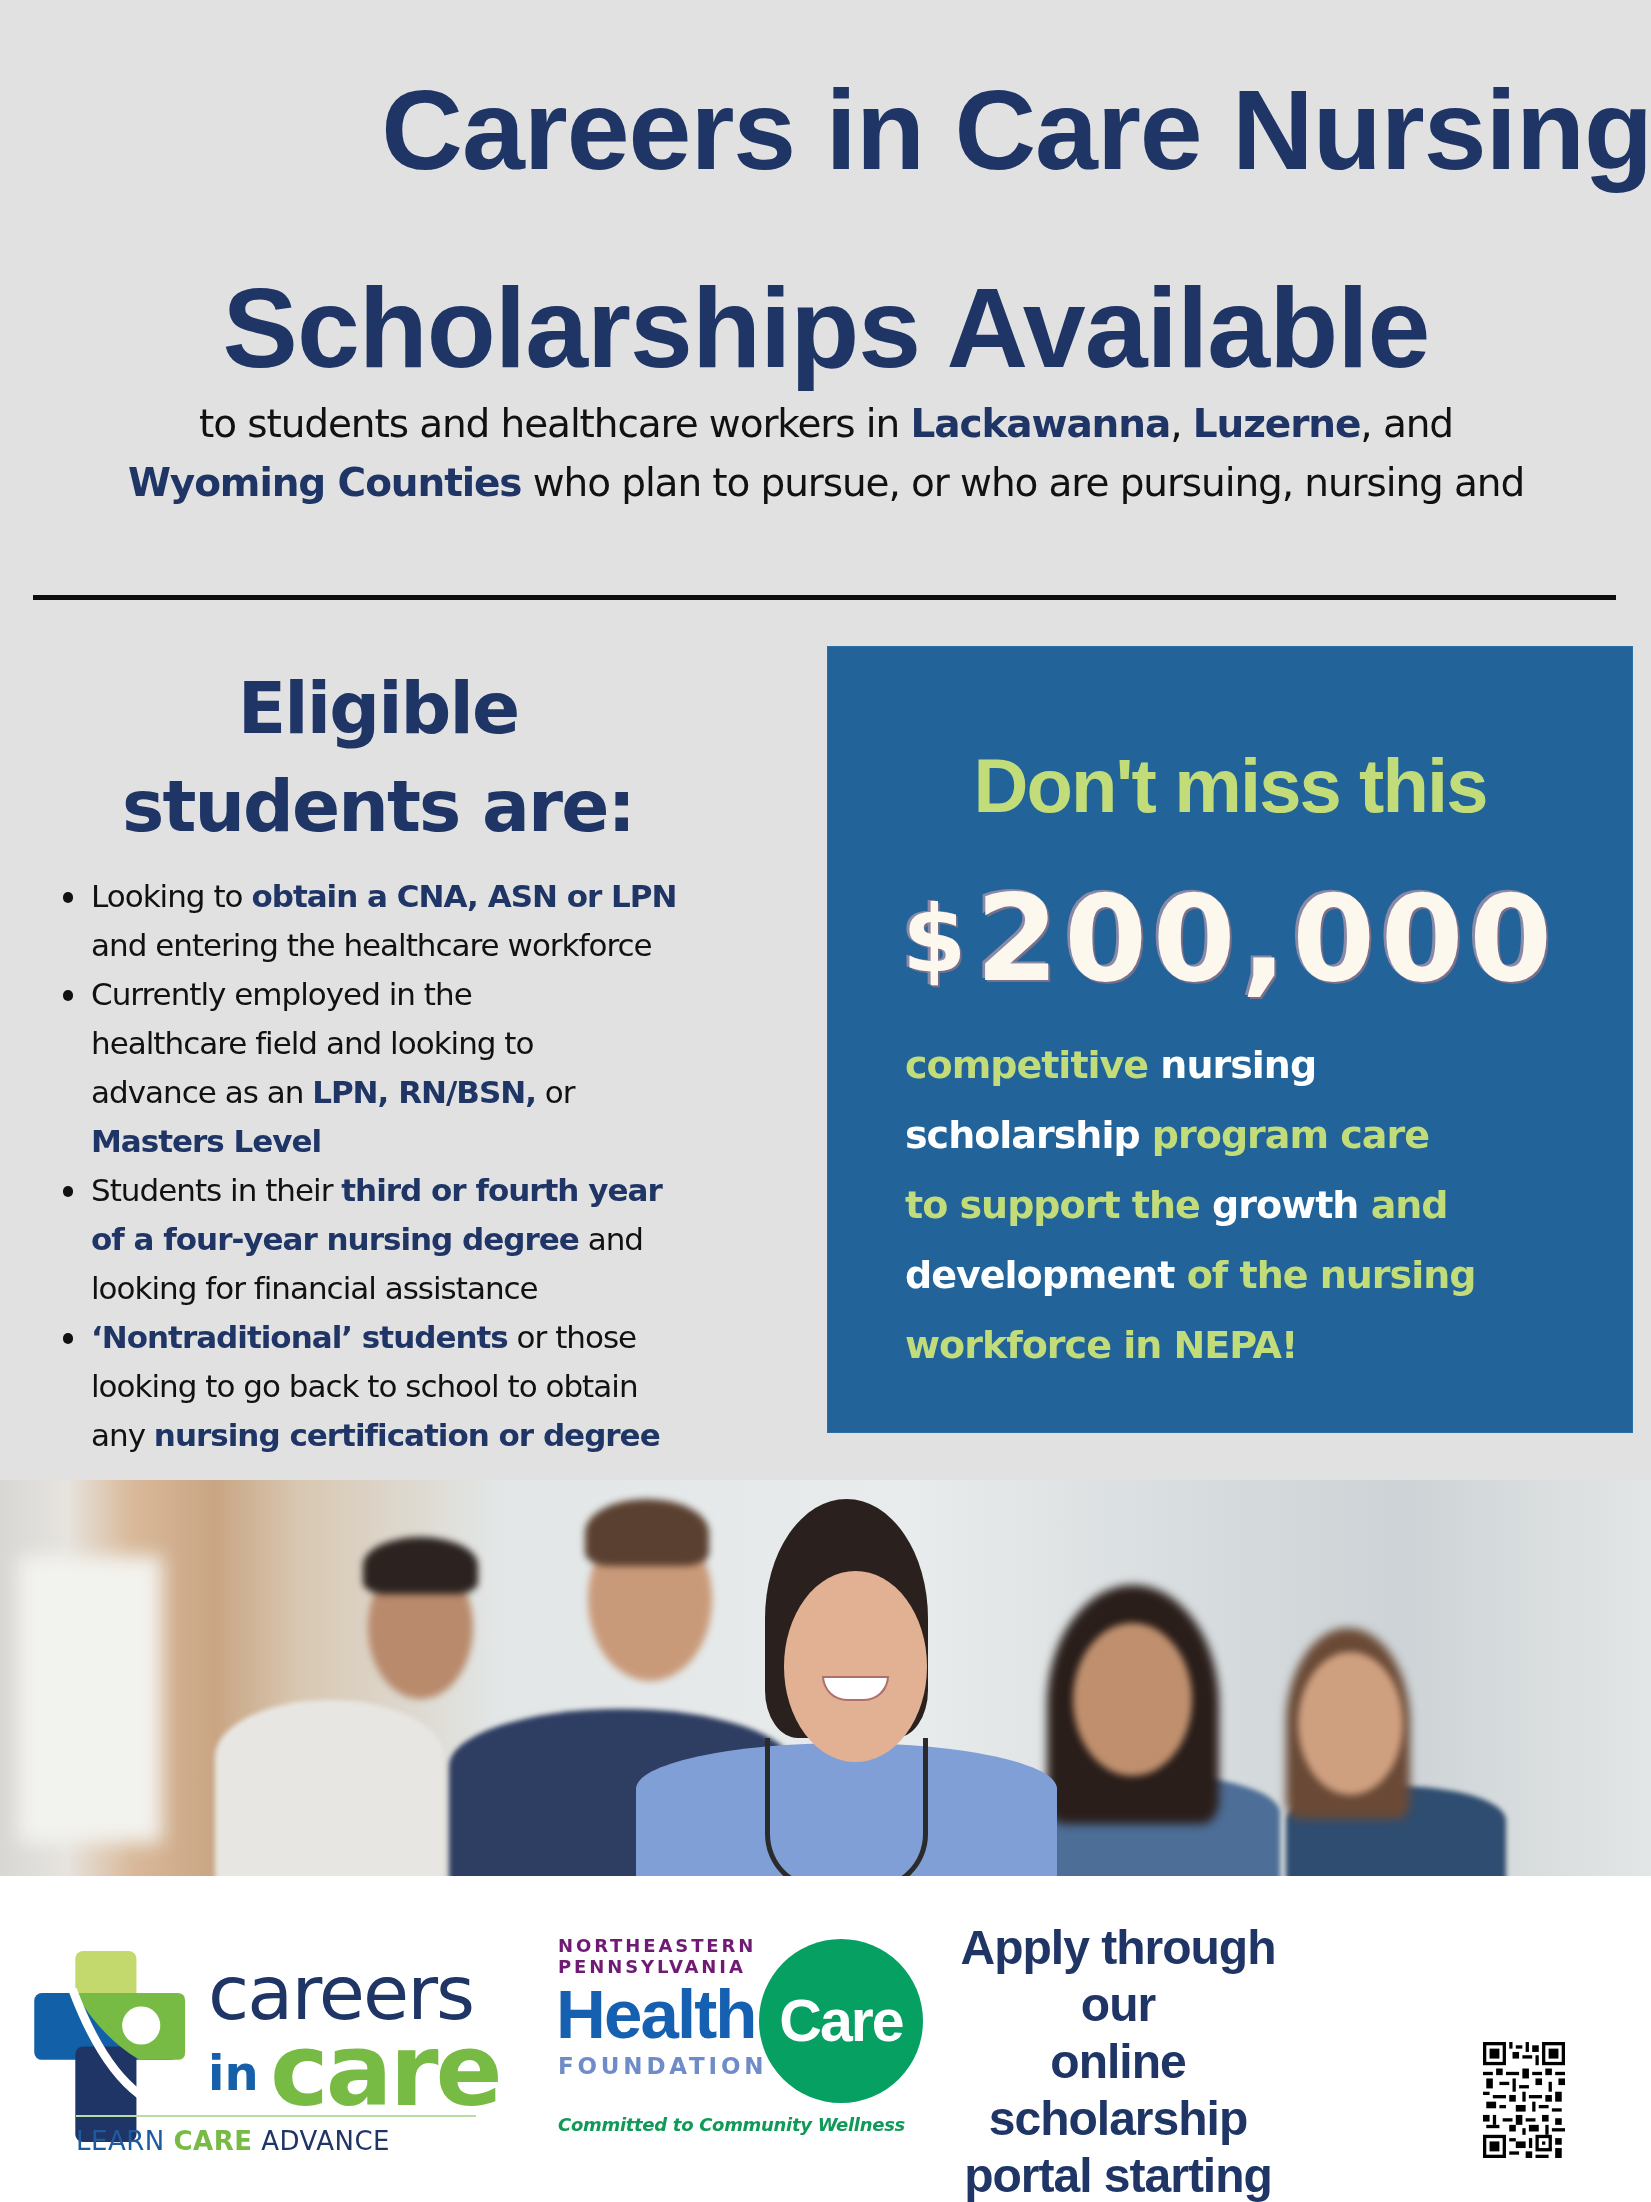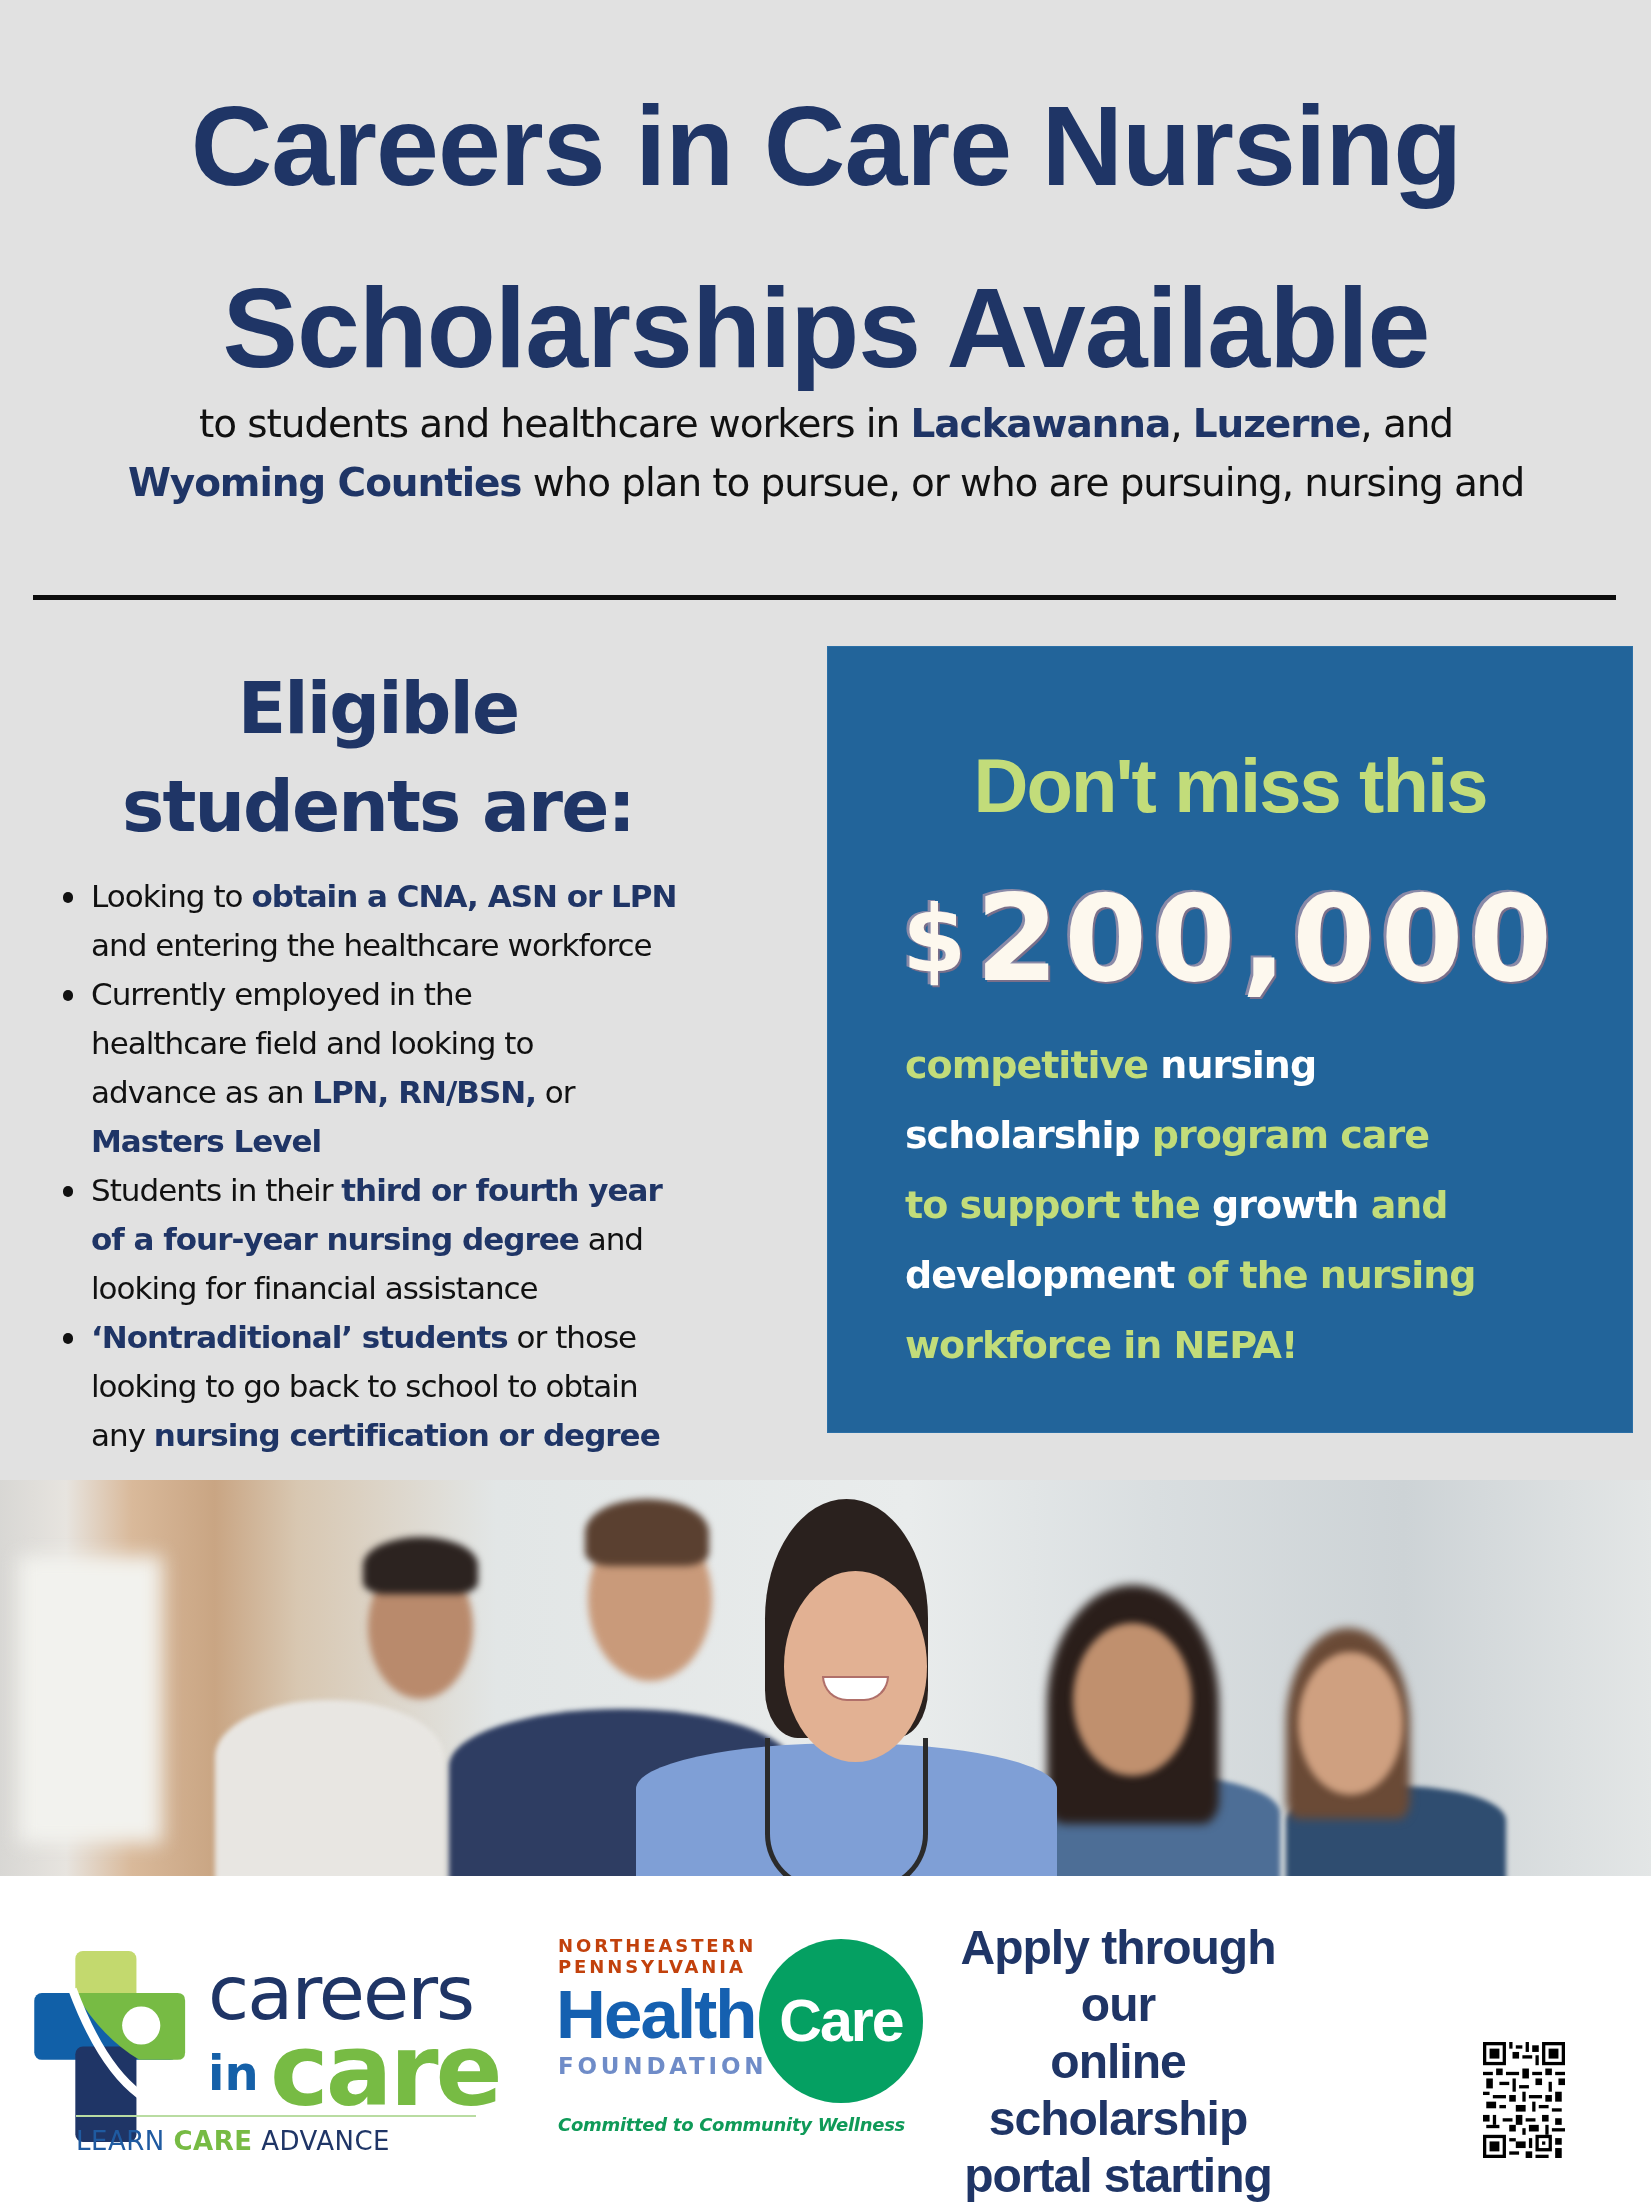--- a/index.html
+++ b/index.html
@@ -12,21 +12,21 @@
   }
   .lime { color:#c2dc7a; }
   .white { color:#ffffff; }
 
   
   .title {
     position:absolute; left:0; width:1652px; text-align:center;
     font-family:"Liberation Sans", sans-serif; font-weight:700;
     color:#1f3566; letter-spacing:-1px;
   }
-  .title.l1 { top:84px; font-size:113px; line-height:124px; }
+  .title.l1 { top:68px; font-size:113px; line-height:124px;text-align:right; }
   .title.l2 { top:266px; font-size:113px; line-height:124px; }
 
   .intro {
     position:absolute; left:19px; width:1614px; top:394px;
     text-align:center; font-family:"DejaVu Sans", sans-serif;
     font-size:39px; line-height:59px; color:#111;
     letter-spacing:-1.1px;
   }
   .intro .b { font-weight:700; color:#1f3566; }
 
@@ -105,21 +105,21 @@
   .cic-tag {
     position:absolute; left:76px; top:2124px; font-family:"DejaVu Sans", sans-serif;
     font-size:26px; letter-spacing:0.5px; line-height:34px;
   }
   .cic-tag .t1 { color:#1f5aa0; }
   .cic-tag .t2 { color:#77bb44; font-weight:700; }
   .cic-tag .t3 { color:#1f3566; }
 
   .hcf-ne {
     position:absolute; left:558px; top:1935px; font-family:"DejaVu Sans", sans-serif;
-    font-weight:700; color:#c2410c; font-size:18px; line-height:21px; letter-spacing:2.9px;
+    font-weight:700; color:#701a75; font-size:18px; line-height:21px; letter-spacing:2.9px;
   }
   .hcf-health {
     position:absolute; left:556px; top:1977px; font-family:"Liberation Sans", sans-serif;
     font-weight:700; color:#1560b0; font-size:69px; line-height:76px; letter-spacing:-1.9px;
   }
   .hcf-foundation {
     position:absolute; left:558px; top:2053px; font-family:"DejaVu Sans", sans-serif;
     font-weight:700; color:#6f8cc8; font-size:23px; line-height:27px; letter-spacing:3.8px;text-align:center;
   }
   .hcf-circle {

